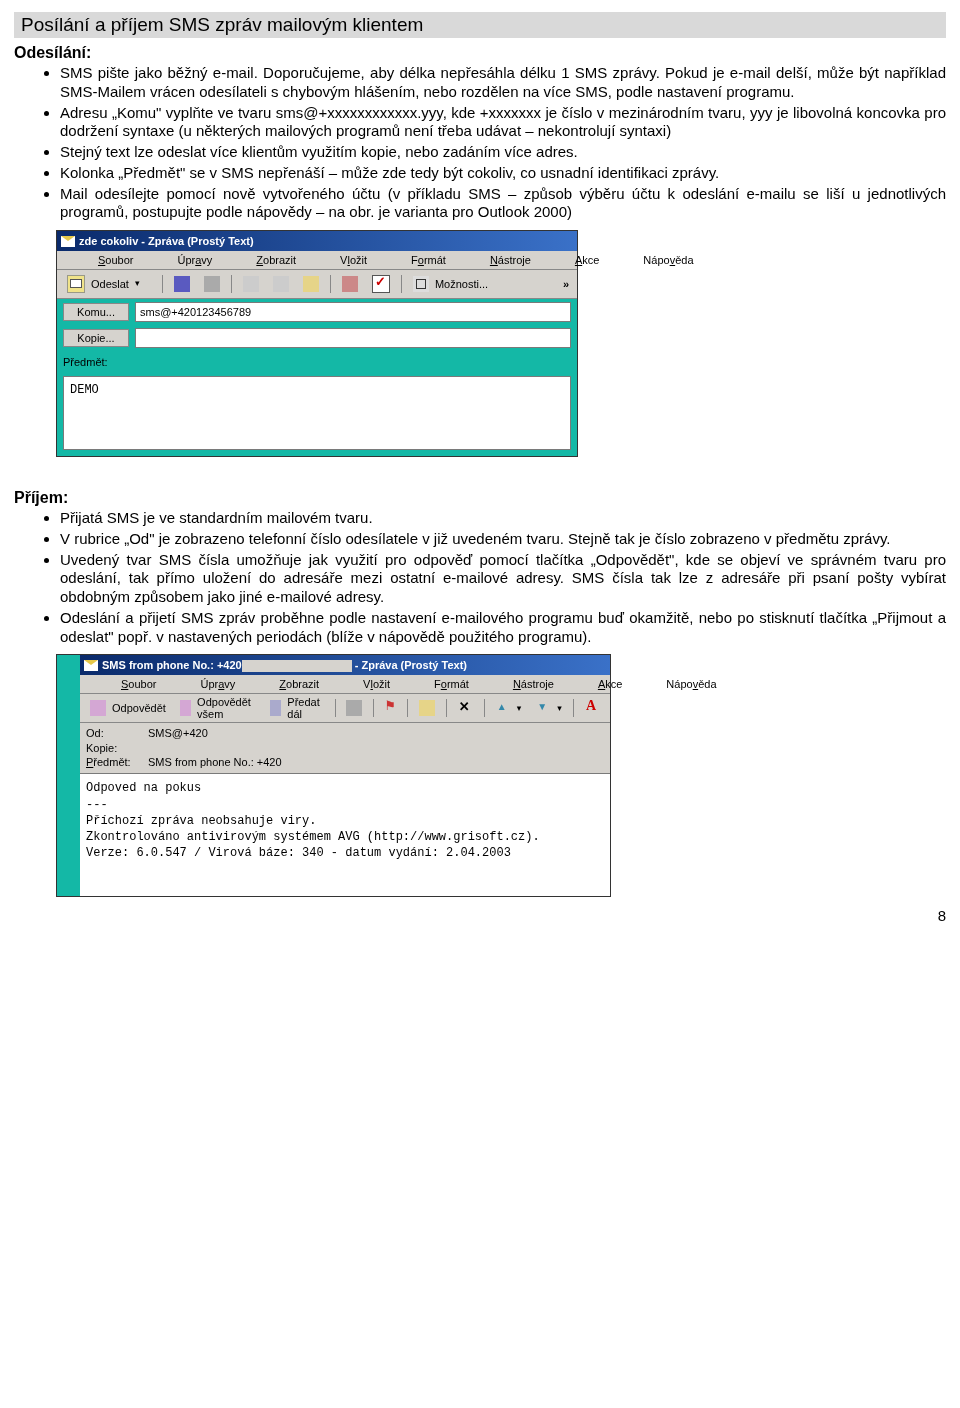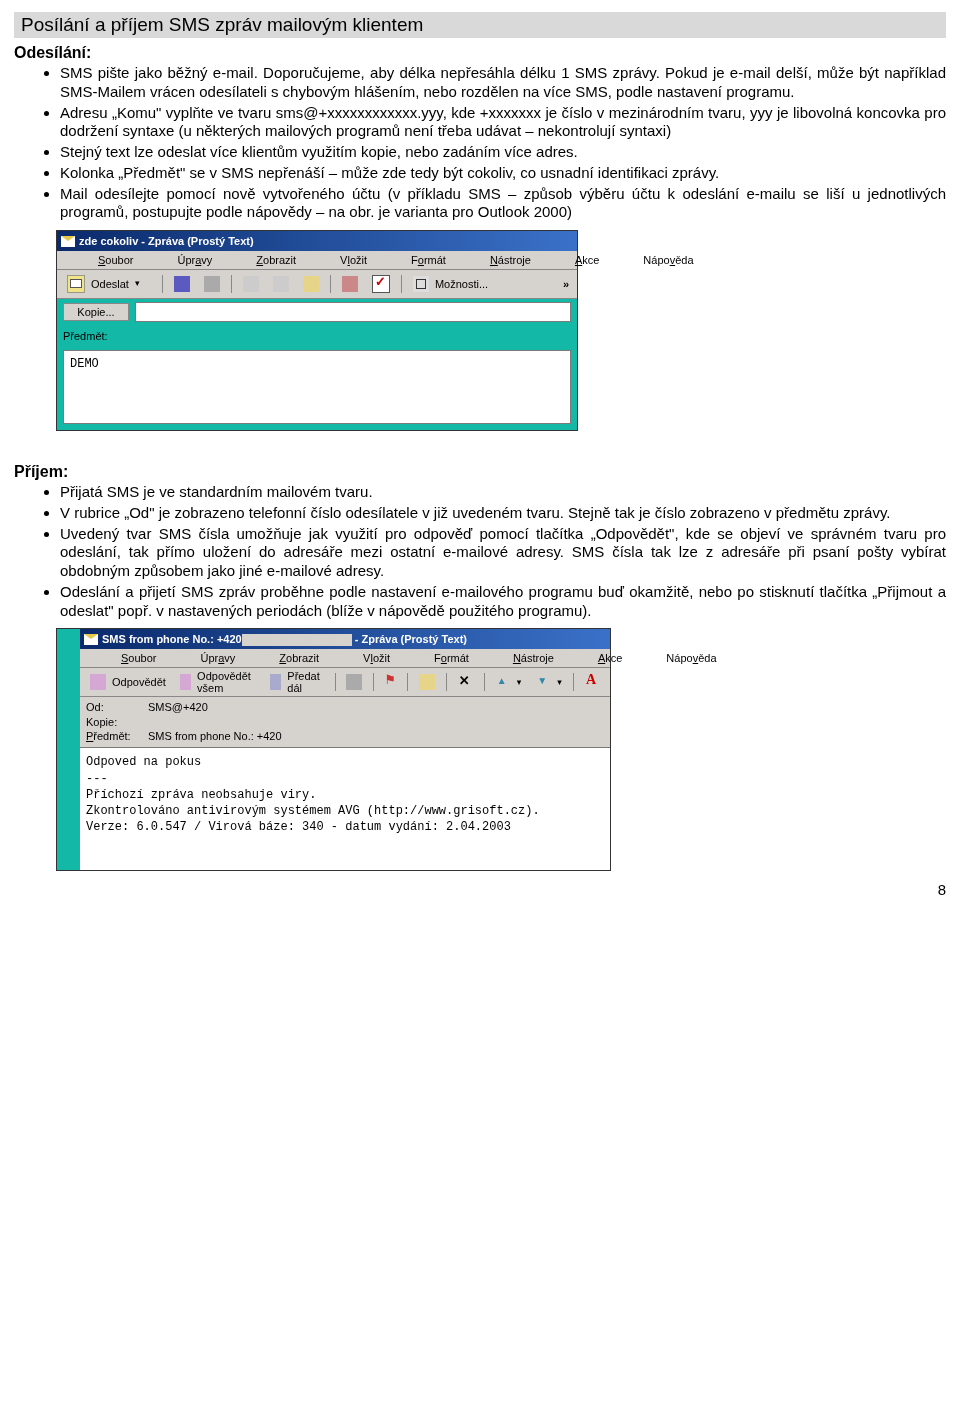--- a/index.html
+++ b/index.html
@@ -263,20 +263,24 @@
         <span class="ico ico-check"></span>
       </span>
     <span class="tb-sep"></span>
     <span class="tb-btn">
       <span class="ico ico-opts"></span>
       <span>Možnosti...</span>
     </span>
     <span class="tb-more">»</span>
   </div>
   <div class="formrow">
+    <span class="fld-btn">Komu...</span>
+    <span class="fld-input">sms@+420123456789</span>
+  </div>
+  <div class="formrow">
     <span class="fld-btn">Kopie...</span>
     <span class="fld-input"></span>
   </div>
   <div class="formrow">
     <span class="fld-label">Předmět:</span>
   </div>
   <div class="bodyarea">DEMO</div>
 </div>
 
 <div style="height:18px"></div>

